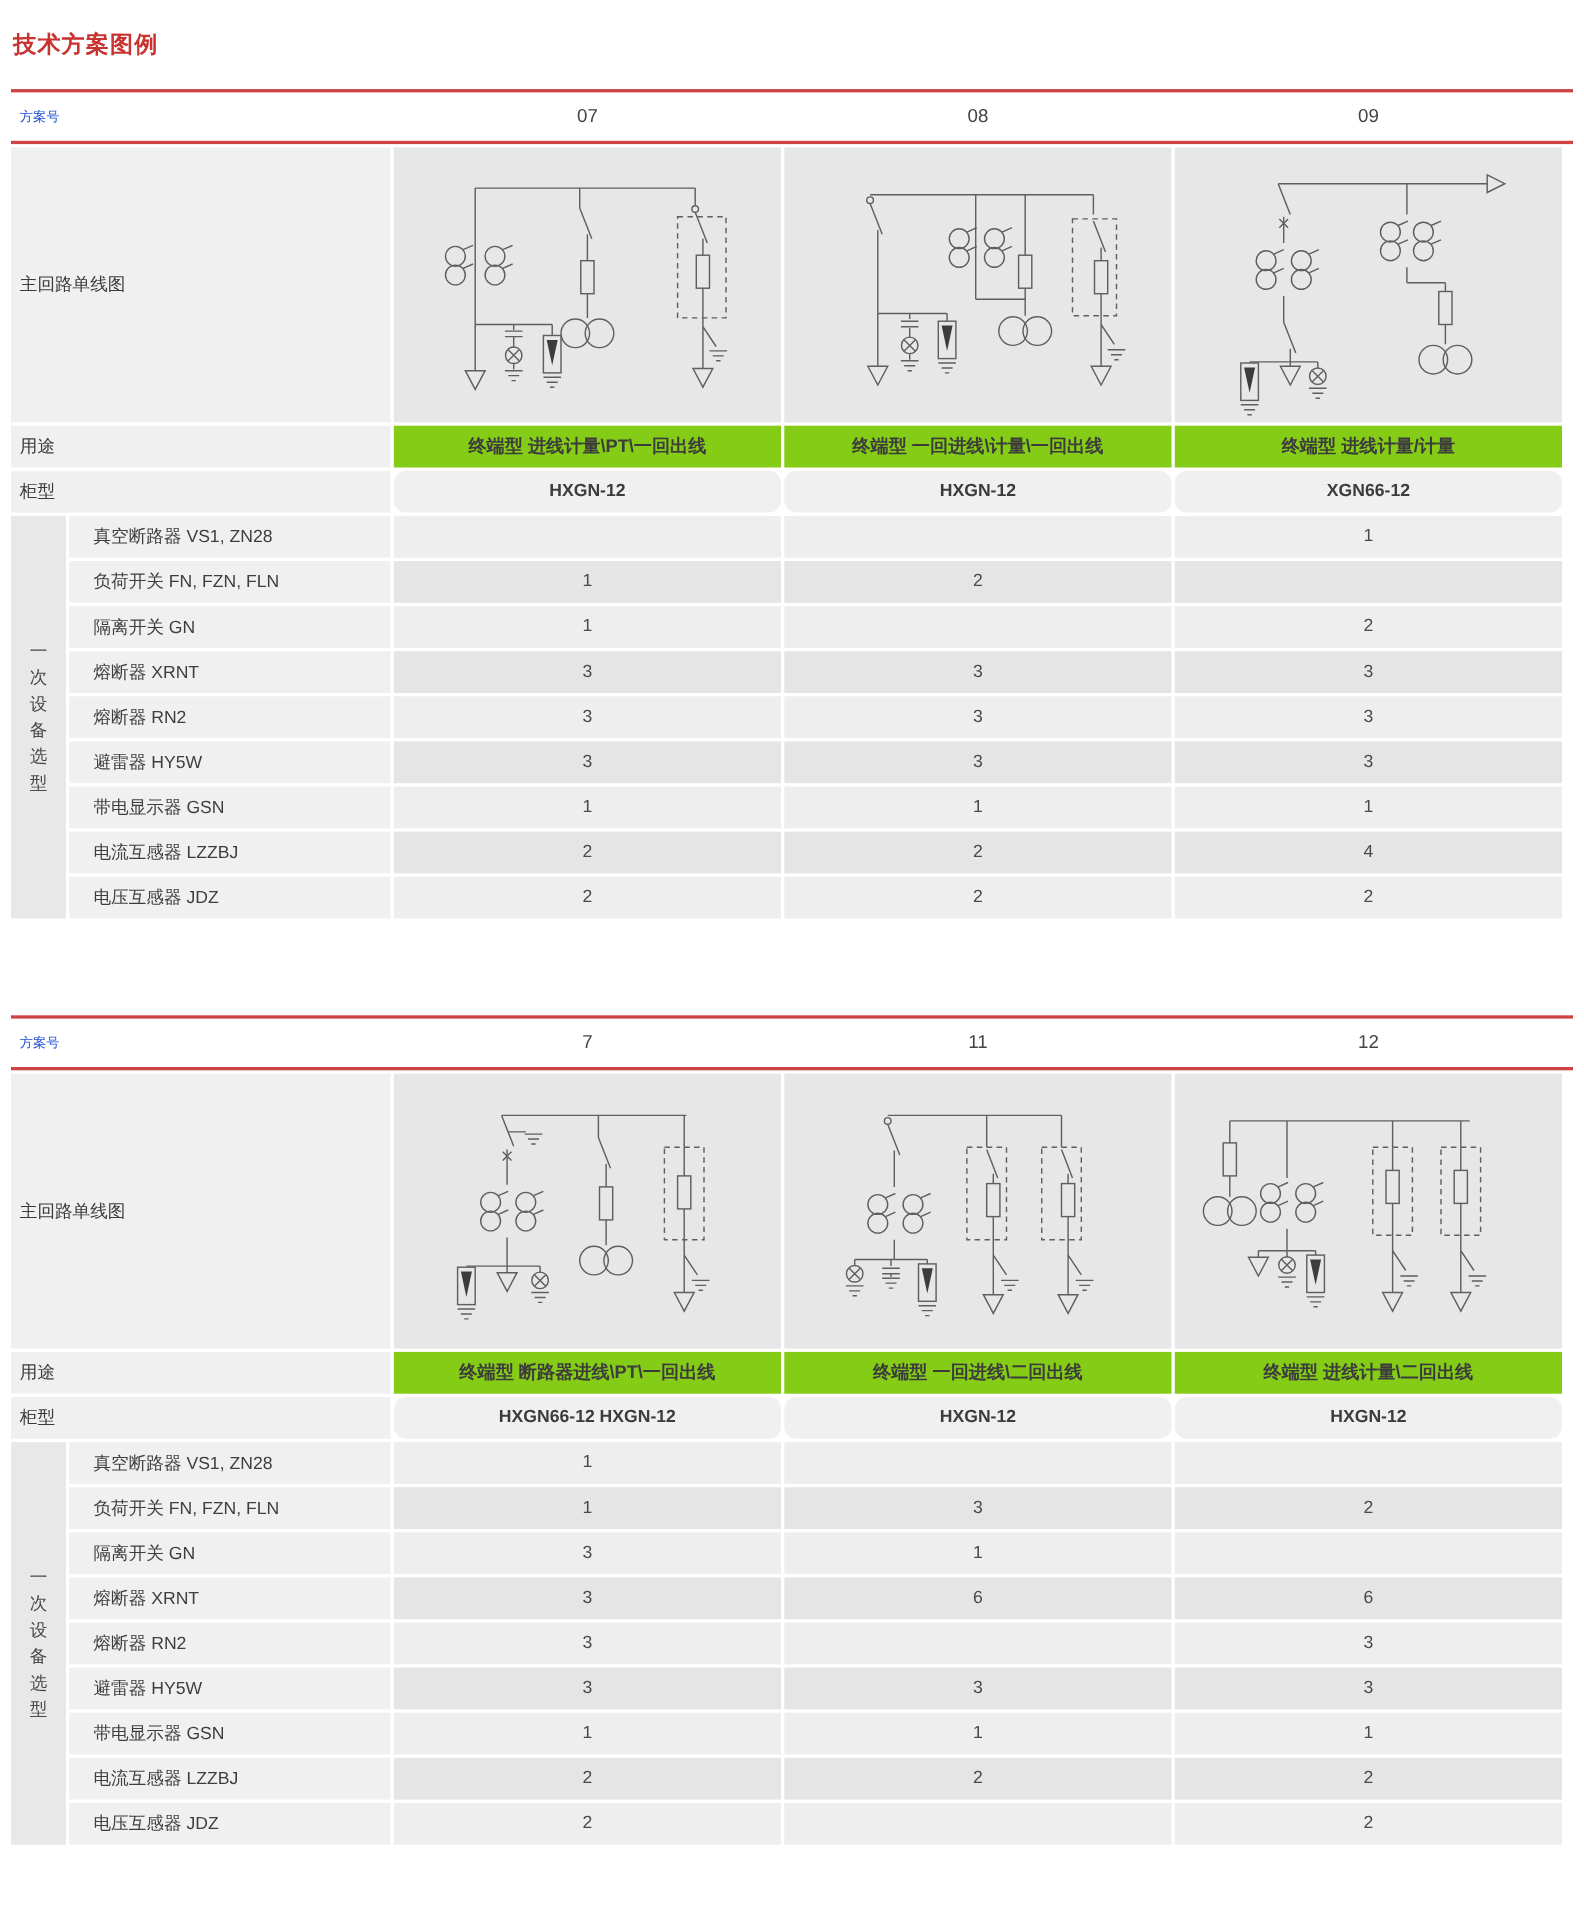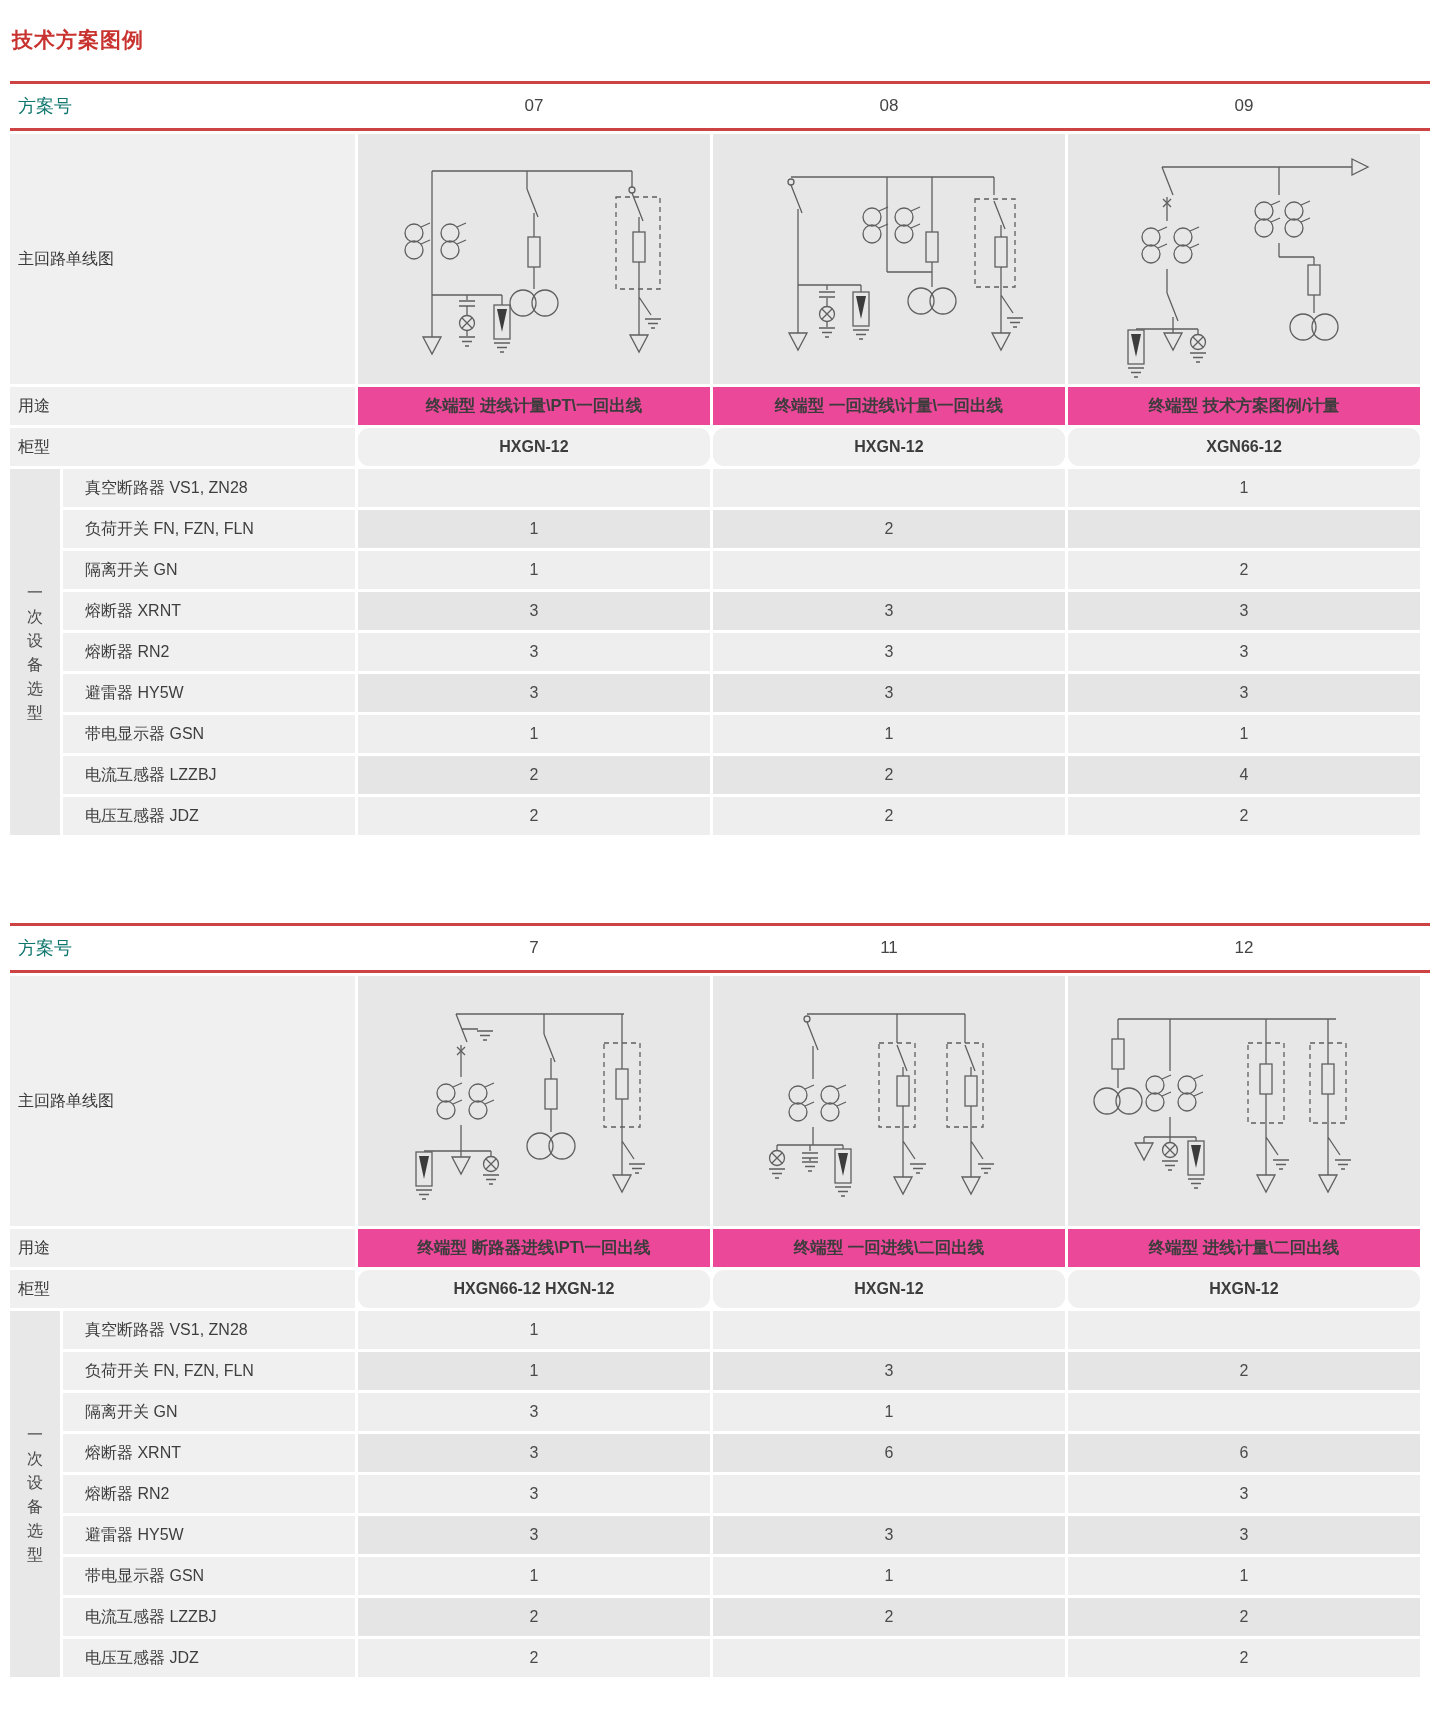--- a/index.html
+++ b/index.html
@@ -5,32 +5,32 @@
   html,body{margin:0;padding:0;background:#ffffff;}
   body{width:1440px;height:1736px;font-family:"Liberation Sans","DejaVu Sans",sans-serif;color:#3e3e3e;}
   .page{padding:26px 10px 4px 10px;box-sizing:border-box;}
   .page-title{font-size:21px;font-weight:bold;color:#c8322f;margin:0 0 27px 2px;letter-spacing:1px;}
   .tbl{width:1420px;}
   .tbl2{margin-top:88px;}
   
   .thead{display:grid;grid-template-columns:50px 292px 352px 352px 352px;gap:3px;
          border-top:3px solid #cd4343;border-bottom:3px solid #cd4343;
          height:44px;align-items:center;background:#fff;}
-  .hlabel{grid-column:1/3;padding-left:8px;font-size:18px;color:#0f766e;}
+  .hlabel{grid-column:1/3;padding-left:8px;font-size:12px;color:#1d4ed8;}
   .hno{text-align:center;font-size:17px;color:#444;}
   
   .tgrid{display:grid;grid-template-columns:50px 292px 352px 352px 352px;
          grid-template-rows:250px 38px 38px repeat(9,38px);gap:3px;background:#fff;margin-top:3px;}
   .cell{display:flex;align-items:center;font-size:16px;}
   .span2{grid-column:1/3;}
   .rlabel{background:#f1f0f0;padding-left:8px;color:#3a3a3a;}
   .ename{background:#f1f0f0;padding-left:22px;color:#3e3e3e;}
   .vcell{justify-content:center;text-align:center;color:#4a4a4a;}
   .dcell{background:#e8e7e7;justify-content:center;}
-  .usage{background:#ec4899;font-weight:bold;font-size:16.5px;color:#3c3c3c;}
+  .usage{background:#84cc16;font-weight:bold;font-size:16.5px;color:#3c3c3c;}
   .cab{background:#f1f0f0;font-weight:bold;color:#3c3c3c;border-radius:11px;}
   .dark{background:#e6e5e5;}
   .light{background:#efeeee;}
   .strip{grid-column:1;grid-row:span 9;background:#e9e8e8;flex-direction:column;justify-content:center;gap:7px;color:#4a4a4a;font-size:16px;}
   .strip span{line-height:17px;}
   
   .sld{stroke:#5f5f5f;stroke-width:1.3;fill:none;}
   .dash{stroke-dasharray:5 4;}
 </style>
 </head>
@@ -162,21 +162,21 @@
             <use href="#sg-ct" x="220" y="82"></use>
           <use href="#sg-fu" x="240" y="143"></use>
           <circle cx="229" cy="190" r="13"></circle>
             <circle cx="251" cy="190" r="13"></circle>
         </svg>
       </div>
 
       <div class="cell rlabel span2">用途</div>
       <div class="cell vcell usage">终端型 进线计量\PT\一回出线</div>
       <div class="cell vcell usage">终端型 一回进线\计量\一回出线</div>
-      <div class="cell vcell usage">终端型 技术方案图例/计量</div>
+      <div class="cell vcell usage">终端型 进线计量/计量</div>
 
       <div class="cell rlabel span2">柜型</div>
       <div class="cell vcell cab">HXGN-12</div>
       <div class="cell vcell cab">HXGN-12</div>
       <div class="cell vcell cab">XGN66-12</div>
 
       <div class="cell strip">
         <span>一</span>
           <span>次</span>
           <span>设</span>

